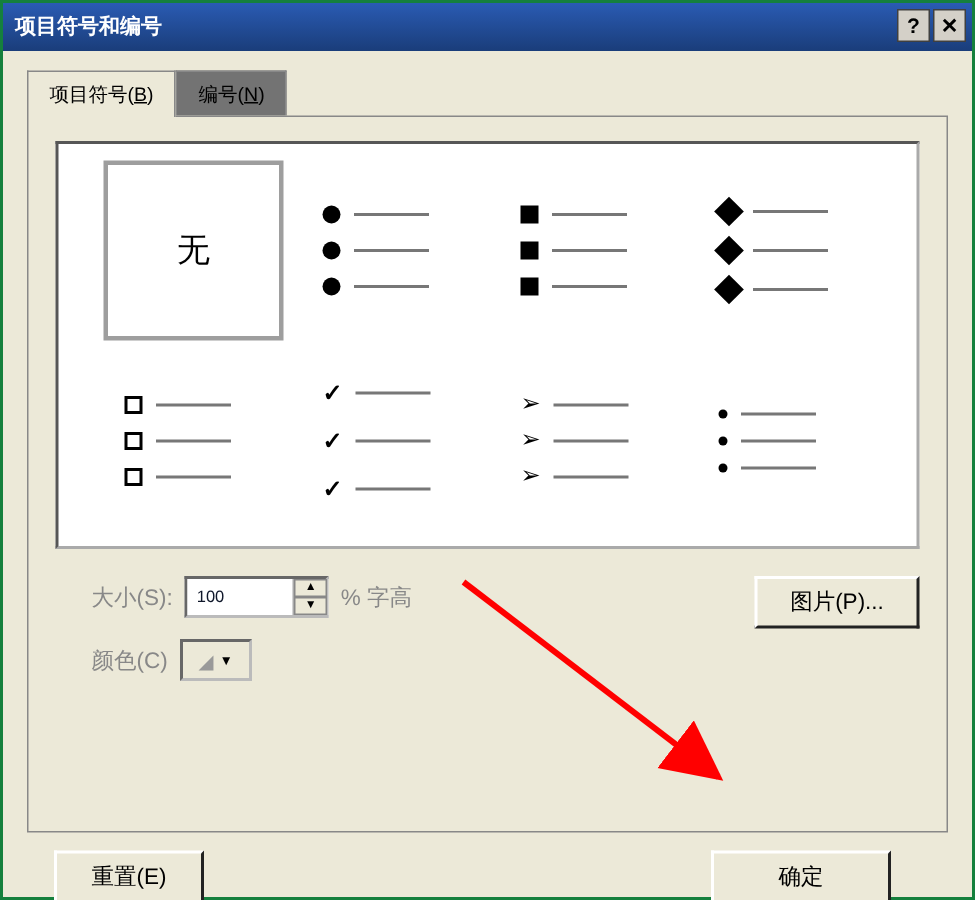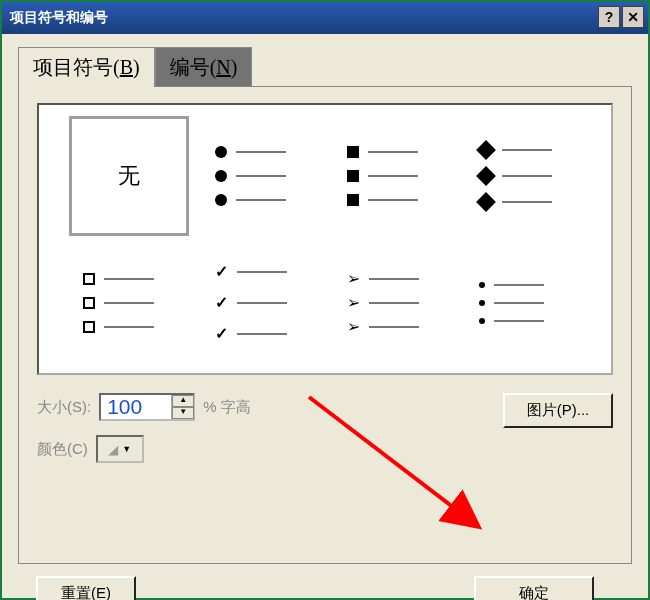--- a/index.html
+++ b/index.html
@@ -3,43 +3,43 @@
   <meta charset="utf-8">
   <style>
     * { box-sizing: border-box; margin: 0; padding: 0; }
     body { font-family: "Microsoft YaHei", SimSun, sans-serif; font-size: 13px; background: #fff; }
     .window { width: 650px; height: 600px; border: 2px solid #15803d; position: relative; background: #ece9d8; }
     .titlebar { height: 32px; background: linear-gradient(180deg, #2a5bb3 0%, #1a3d7a 100%); display: flex; align-items: center; padding-left: 8px; color: #fff; font-size: 14px; font-weight: bold; }
     .titlebar-buttons { position: absolute; right: 4px; top: 4px; display: flex; gap: 2px; }
     .titlebar-btn { width: 22px; height: 22px; background: #d4d0c8; border: 1px solid #404040; display: flex; align-items: center; justify-content: center; font-family: Arial; font-weight: bold; font-size: 14px; color: #000; }
     .client { padding: 12px 16px 12px 16px; height: calc(100% - 32px); }
     .tabs { display: flex; margin-bottom: 0; }
-    .tab { background: #ece9d8; border: 1px solid #888; border-bottom: none; padding: 6px 14px; font-size: 20px; position: relative; bottom: -1px; font-family: Liberation Serif, serif; }
+    .tab { background: #ece9d8; border: 1px solid #888; border-bottom: none; padding: 6px 14px; font-size: 13px; position: relative; bottom: -1px; }
     .tab.active { z-index: 2; background: #ece9d8; }
     .tab.inactive { background: #737373; }
     .tab u { text-decoration: underline; }
     .panel { border: 1px solid #888; padding: 16px 18px 16px 18px; background: #ece9d8; height: 478px; position: relative; }
     .bullets-box { background: #fff; border: 2px inset #aaa; height: 272px; padding: 10px 30px; display: grid; grid-template-columns: repeat(4, 1fr); grid-template-rows: 1fr 1fr; gap: 6px 12px; align-items: center; justify-items: center; }
     .bullet-option { width: 120px; height: 120px; display: flex; flex-direction: column; justify-content: center; align-items: flex-start; padding-left: 14px; gap: 12px; }
     .bullet-option.selected { border: 3px solid #9e9e9e; background: #fff; }
     .none-option { align-items: center; padding: 0; font-size: 22px; }
     .bline { display: flex; align-items: center; gap: 9px; }
     .bline .line { height: 2px; width: 50px; background: #777; }
     .bullet-option.small .bline .line { width: 50px; }
     .icon-circle { width: 12px; height: 12px; background: #000; border-radius: 50%; }
     .icon-square-filled { width: 12px; height: 12px; background: #000; }
     .icon-diamond { width: 14px; height: 14px; background: #000; transform: rotate(45deg); }
     .icon-square-open { width: 12px; height: 12px; border: 2px solid #000; }
     .icon-check { font-size: 16px; font-weight: bold; }
     .icon-arrow { font-size: 16px; line-height: 12px; }
     .icon-dot { width: 6px; height: 6px; background: #000; border-radius: 50%; }
-    .controls-row { display: flex; align-items: center; margin-top: 14px; gap: 8px; }
+    .controls-row { display: flex; align-items: center; margin-top: 14px; gap: 8px; margin-left: 24px; }
     .label-disabled { color: #888; font-size: 15px; }
     .spinner { display: inline-flex; border: 2px inset #bbb; width: 96px; height: 28px; background: #fff; }
-    .spinner input { border: none; width: 70px; padding-left: 6px; font-size: 21px; color: #1d4ed8; background: #fff; }
+    .spinner input { border: none; width: 70px; padding-left: 6px; font-size: 11px; color: #0f172a; background: #fff; }
     .spinner-btns { display: flex; flex-direction: column; border-left: 1px solid #aaa; }
     .spinner-btns div { width: 22px; height: 12px; background: #ece9d8; border: 1px solid #888; font-size: 8px; line-height: 8px; text-align: center; }
     .color-btn { width: 48px; height: 28px; border: 2px inset #bbb; background: #ece9d8; display: inline-flex; align-items: center; justify-content: center; gap: 4px; }
     .dropdown-arrow { font-size: 9px; }
     .right-btns { position: absolute; right: 18px; display: flex; flex-direction: row; gap: 14px; }
     .btn { background: #ece9d8; border: 2px outset #fff; border-right-color: #777; border-bottom-color: #777; padding: 6px 18px; font-size: 15px; min-width: 110px; text-align: center; }
     .bottom-row { display: flex; justify-content: space-between; padding: 12px 18px 0 18px; }
     .annotation-arrow { position: absolute; left: 280px; top: 300px; width: 230px; height: 200px; pointer-events: none; }
   </style>
 </head>

